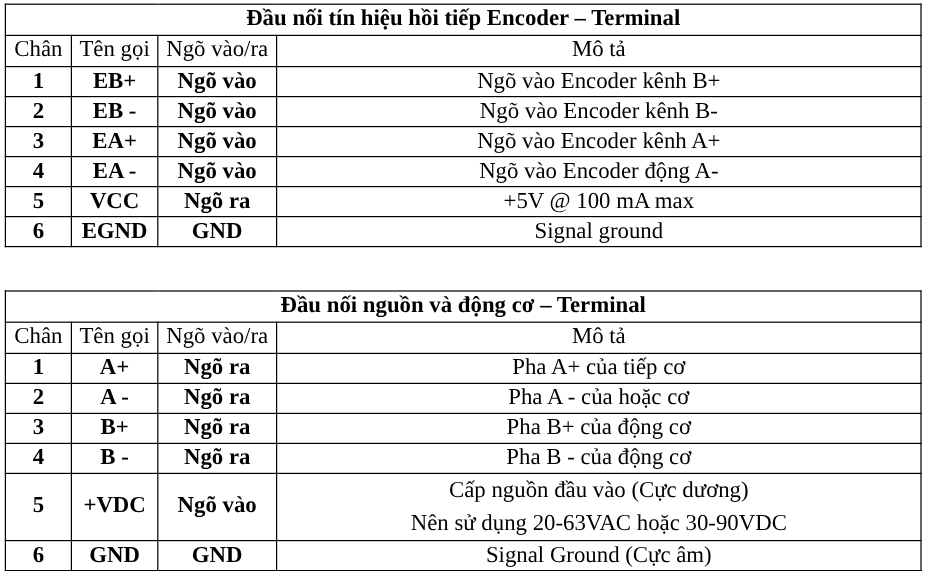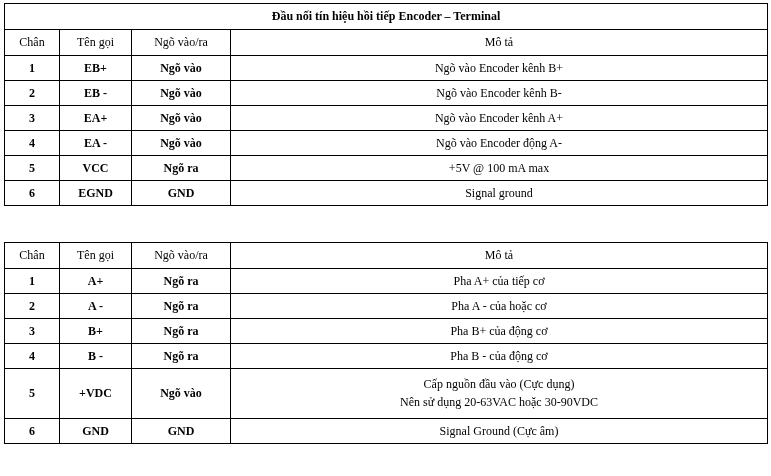--- a/index.html
+++ b/index.html
@@ -30,21 +30,21 @@
     margin: 0;
     background: #ffffff;
   }
 
   table.conn-table td {
     border: 1px solid #000000;
     padding: 0 2px;
     text-align: center;
     vertical-align: middle;
     font-family: "Liberation Serif", "DejaVu Serif", serif;
-    font-size: 12px;
+    font-size: 19px;
     line-height: 1.18;
     color: #000000;
   }
 
   
   td.title-cell {
     font-weight: bold;
     font-size: 15.5px;
     height: 25px;
   }
@@ -174,20 +174,23 @@
   <div class="table-block" id="table-power">
     <table class="conn-table">
       <colgroup>
         <col class="c-pin">
           <col class="c-name">
           <col class="c-io">
           <col class="c-desc">
       </colgroup>
       <tbody>
         <tr>
+          <td class="title-cell" colspan="4">Đầu nối nguồn và động cơ – Terminal</td>
+        </tr>
+        <tr>
           <td class="head-cell">Chân</td>
           <td class="head-cell">Tên gọi</td>
           <td class="head-cell">Ngõ vào/ra</td>
           <td class="head-cell">Mô tả</td>
         </tr>
 
         <tr>
           <td class="pin-cell">1</td>
           <td class="name-cell">A+</td>
           <td class="io-cell">Ngõ ra</td>
@@ -217,21 +220,21 @@
           <td class="io-cell">Ngõ ra</td>
           <td class="desc-cell">
               <span class="desc-line">Pha B - của động cơ</span>
             </td>
         </tr>
         <tr>
           <td class="pin-cell">5</td>
           <td class="name-cell">+VDC</td>
           <td class="io-cell">Ngõ vào</td>
           <td class="desc-cell two-line">
-              <span class="desc-line">Cấp nguồn đầu vào (Cực dụng)</span>
+              <span class="desc-line">Cấp nguồn đầu vào (Cực dương)</span>
               <span class="desc-line">Nên sử dụng 20-63VAC hoặc 30-90VDC</span>
             </td>
         </tr>
         <tr>
           <td class="pin-cell">6</td>
           <td class="name-cell">GND</td>
           <td class="io-cell">GND</td>
           <td class="desc-cell">
               <span class="desc-line">Signal Ground (Cực âm)</span>
             </td>

